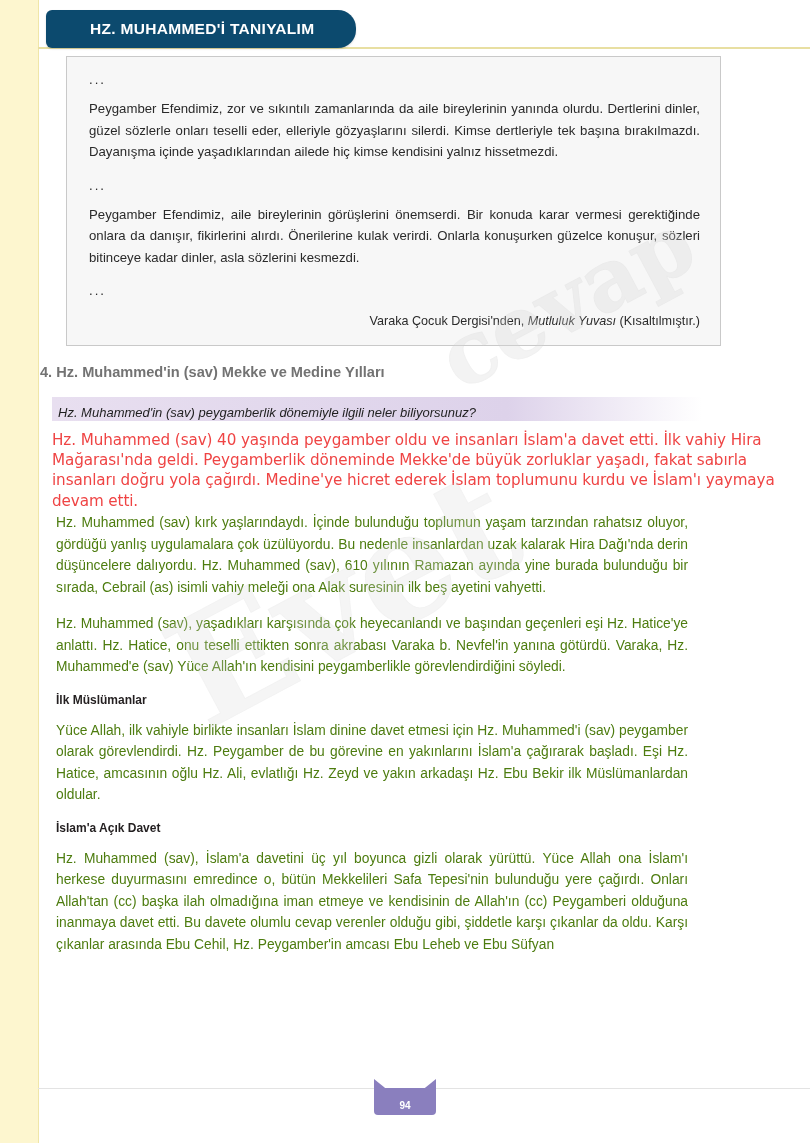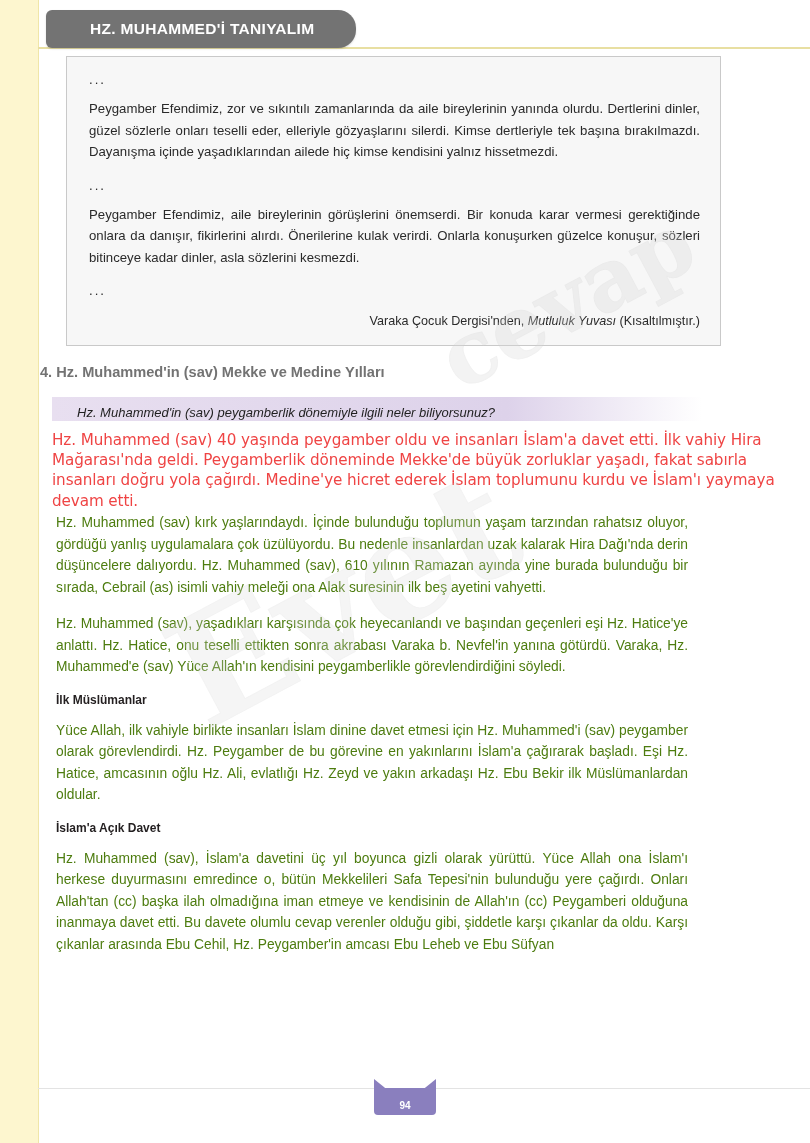--- a/index.html
+++ b/index.html
@@ -34,21 +34,21 @@
     border-right: 1px solid #f0e6a8;
   }
 
   
   .header-tab {
     position: absolute;
     left: 46px;
     top: 10px;
     width: 310px;
     height: 38px;
-    background: #737373;
+    background: #0c4a6e;
     border-radius: 6px 18px 18px 6px;
     display: flex;
     align-items: center;
     box-shadow: 0 1px 2px rgba(0,0,0,0.15);
   }
   .header-tab .title {
     color: #ffffff;
     font-size: 15.5px;
     font-weight: bold;
     letter-spacing: 0.3px;
@@ -120,21 +120,21 @@
     width: 650px;
     height: 24px;
     background: linear-gradient(to right, #e8dff0 0%, #ddd2ea 70%, #ffffff 100%);
     display: flex;
     align-items: center;
   }
   .question-band .q-text {
     font-size: 13px;
     font-style: italic;
     color: #1f1f1f;
-    padding-left: 25px;
+    padding-left: 6px;
     margin-top: 6px;
   }
 
   
   .answer {
     position: absolute;
     left: 40px;
     top: 430px;
     width: 748px;
     font-size: 15.2px;

